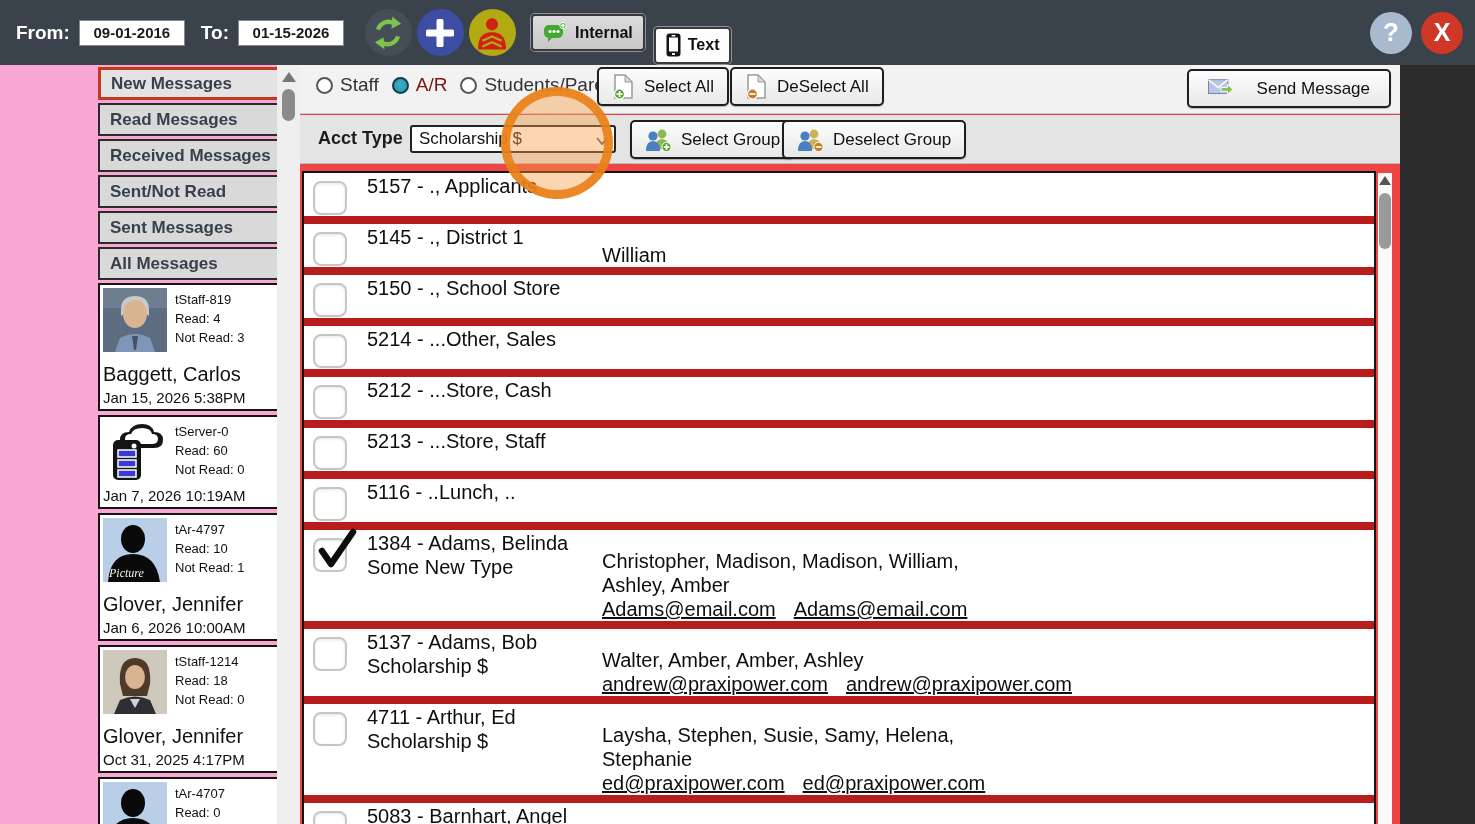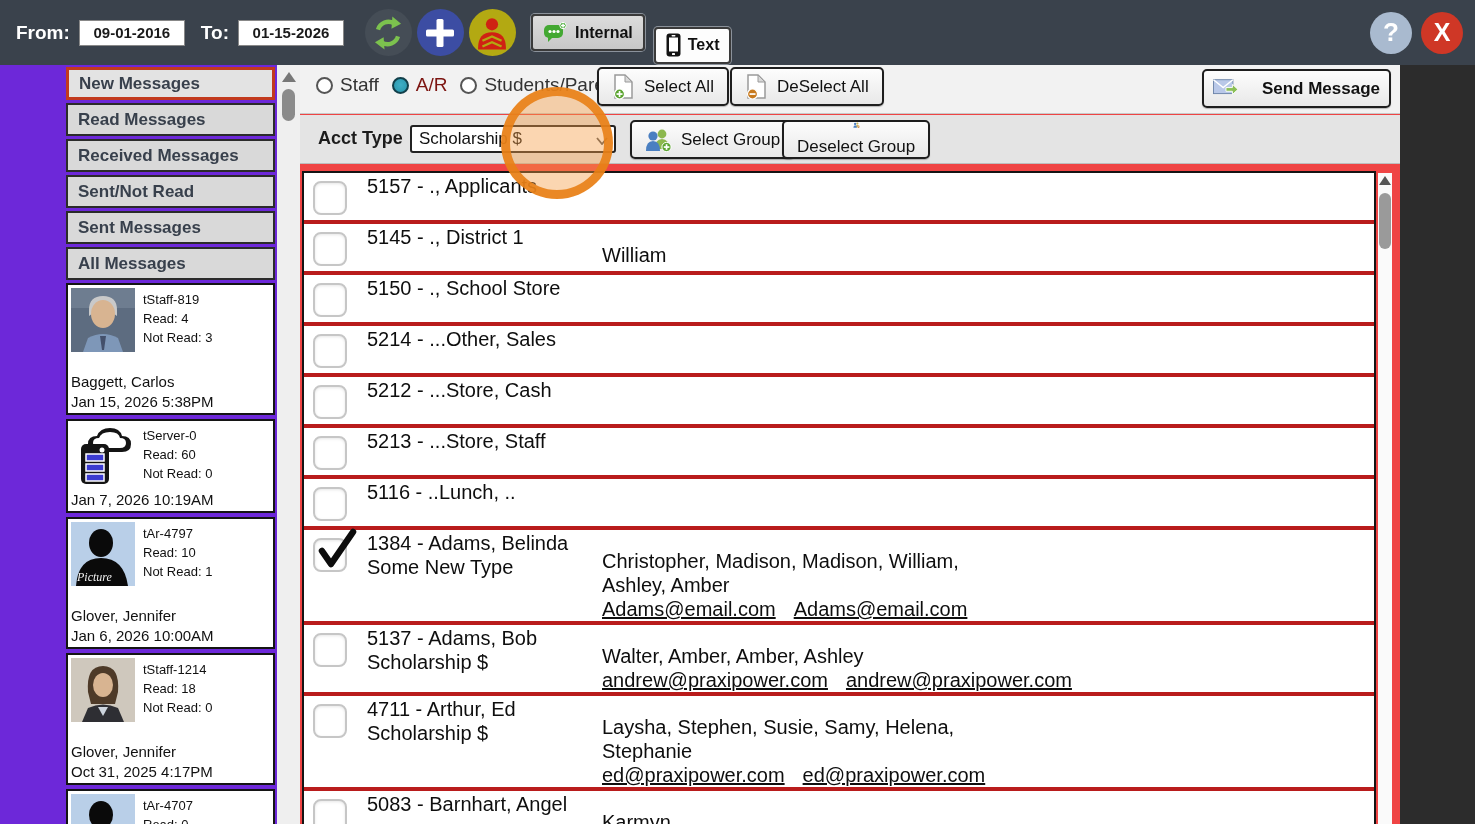--- a/index.html
+++ b/index.html
@@ -11,56 +11,56 @@
   .circ { border:none; border-radius:50%; width:47px; height:47px; flex:0 0 47px; display:flex; align-items:center; justify-content:center; cursor:pointer; padding:0; }
   .refresh { background:#454d56; margin-left:21px; }
   .plus { background:#3c4da3; margin-left:5px; }
   .person { background:#b3a912; margin-left:5px; }
   .hbtn { height:37px; border:2px solid #3a3a3a; border-radius:4px; display:flex; align-items:center; gap:7px; padding:0 10px; font-family:inherit; font-weight:bold; font-size:16px; color:#111; box-shadow:0 0 0 1px #8b929b; white-space:nowrap; }
   .internal { background:linear-gradient(#dcdcdc,#c7c7c7); margin-left:15px; }
   .textb { background:#fdfdfd; margin-left:9px;margin-top:25px; }
   .help { width:42px; height:42px; flex:0 0 42px; background:#a9bacf; margin-left:auto; color:#fff; font-weight:bold; font-size:26px; font-family:inherit; }
   .close { width:42px; height:42px; flex:0 0 42px; background:#cf3726; margin-left:9px; margin-right:12px; color:#fff; font-weight:bold; font-size:25px; font-family:inherit; }
   
-  .side { position:absolute; left:0; top:65px; width:277px; bottom:0; background:#6d28d9; overflow:hidden; }
+  .side { position:absolute; left:0; top:65px; width:277px; bottom:0; background:#f9a8d4; overflow:hidden;padding-left:32px; }
   .tabs { margin:2px 0 0 66px; width:209px; }
   .tab { height:33px; background:#d9d9d9; border:2px solid #2b2b2b; margin-bottom:3px; line-height:29px; padding-left:10px; font-weight:bold; font-size:17px; color:#38404c; cursor:pointer; }
   .tab.sel { border:3px solid #c23a1e; background:#e3e3e3; line-height:27px; }
   .cards { margin:3px 0 0 66px; width:209px; }
   .card { background:#fff; border:2px solid #141414; margin-bottom:4px; padding:3px; cursor:pointer; }
   .card-top { display:flex; gap:8px; }
   .avatar { width:64px; height:64px; flex:0 0 64px; }
   .info { font-size:13px; line-height:19px; padding-top:2px; color:#111; }
-  .cname { font-size:15px; color:#111; margin-top:21px; }
+  .cname { font-size:20px; color:#111; margin-top:11px; }
   .cdate { font-size:15px; color:#111; margin-top:3px; }
   
   .side-scroll { position:absolute; left:277px; top:65px; width:23px; bottom:0; background:#efefef; }
   .tri { width:0; height:0; border-left:7px solid transparent; border-right:7px solid transparent; border-bottom:10px solid #777; margin:7px auto 0 auto; }
   .side-scroll .thumb { width:13px; height:32px; border-radius:7px; background:#8a8a8a; margin:7px auto 0 auto; }
   
   .panel { position:absolute; left:300px; top:56px; width:1100px; bottom:0; background:#ef4444; }
   .radio-bar { position:absolute; left:0; top:0; width:100%; height:58px; background:#f2f2f2; border-bottom:1px solid #c9c9c9; }
   .radios { position:absolute; left:16px; top:18px; display:flex; align-items:center; font-size:19px; color:#333; }
   .radio { width:17px; height:17px; border-radius:50%; border:2px solid #555; background:#fff; margin-right:7px; }
   .radio.on { border:2px solid #123f4a; background:radial-gradient(circle at 50% 45%, #3fafc6 0%, #2f9cb2 70%); }
   .rlabel { margin-right:13px; }
   .rlabel.ar { color:#7c1410; font-weight:normal; }
   .btn { position:absolute; height:39px; border:2px solid #1e1e1e; border-radius:5px; background:linear-gradient(#fdfdfd,#e8e8e8); display:flex; align-items:center; gap:9px; padding:0 13px; font-family:inherit; font-size:17px; color:#111; cursor:pointer; box-shadow:0 1px 1px rgba(0,0,0,.25); white-space:nowrap; }
   .b-selall { left:297px; top:11px; }
   .b-desall { left:430px; top:11px; }
-  .b-send { right:9px; top:13px; padding:0 9px; gap:24px;font-weight:bold; }
+  .b-send { right:9px; top:13px; padding:0 19px; gap:24px; }
   .acct-bar { position:absolute; left:0; top:59px; width:100%; height:49px; background:#e4e4e4; border-bottom:1px solid #bdbdbd; }
   .acct-label { position:absolute; left:18px; top:13px; font-weight:bold; font-size:18px; color:#1c1c1c;text-align:right; }
   .select { position:absolute; left:110px; top:10px; width:206px; height:28px; border:2px solid #222; border-radius:3px; background:#fff; font-size:17px; color:#111; display:flex; align-items:center; padding:0 22px 0 7px; cursor:pointer; }
   .select svg { position:absolute; right:6px; top:10px; }
   .b-selgrp { left:330px; top:5px; }
-  .b-desgrp { left:482px; top:5px;flex-direction:column; }
+  .b-desgrp { left:482px; top:5px; }
   
   .list { position:absolute; left:2px; top:115px; width:1074px; border:2px solid #141414; border-bottom:none; background:#fff; }
-  .row { display:flex; border-bottom:4px solid #b91c1c; min-height:51px; background:#fff; }
+  .row { display:flex; border-bottom:8px solid #b91c1c; min-height:51px; background:#fff; }
   .cbcol { width:63px; flex:0 0 63px; position:relative; }
   .cbox { position:absolute; left:9px; top:8px; width:34px; height:34px; border:2px solid #c6c6c6; border-radius:8px; background:#fff; box-shadow:inset 0 1px 3px rgba(0,0,0,.10); }
   .checkmark { position:absolute; left:12px; top:-5px; overflow:visible; }
   .col1 { width:235px; flex:0 0 235px; padding-top:1px; font-size:20px; line-height:24px; color:#0e0e0e; }
   .col2 { width:400px; flex:0 0 400px; padding-top:19px; font-size:20px; line-height:24px; color:#0e0e0e; }
   .col2 a { color:#0e0e0e; margin-right:18px; }
   .main-scroll { position:absolute; right:8px; top:117px; width:14px; bottom:0; background:#fafafa; }
   .main-scroll .tri { border-left:6px solid transparent; border-right:6px solid transparent; border-bottom:9px solid #555; margin:3px auto 0 auto; }
   .main-scroll .thumb { width:12px; height:56px; border-radius:6px; background:#9a9a9a; margin:8px auto 0 auto; }
   .right-gutter { position:absolute; right:0; top:65px; width:75px; bottom:0; background:#2c2c2c; }

